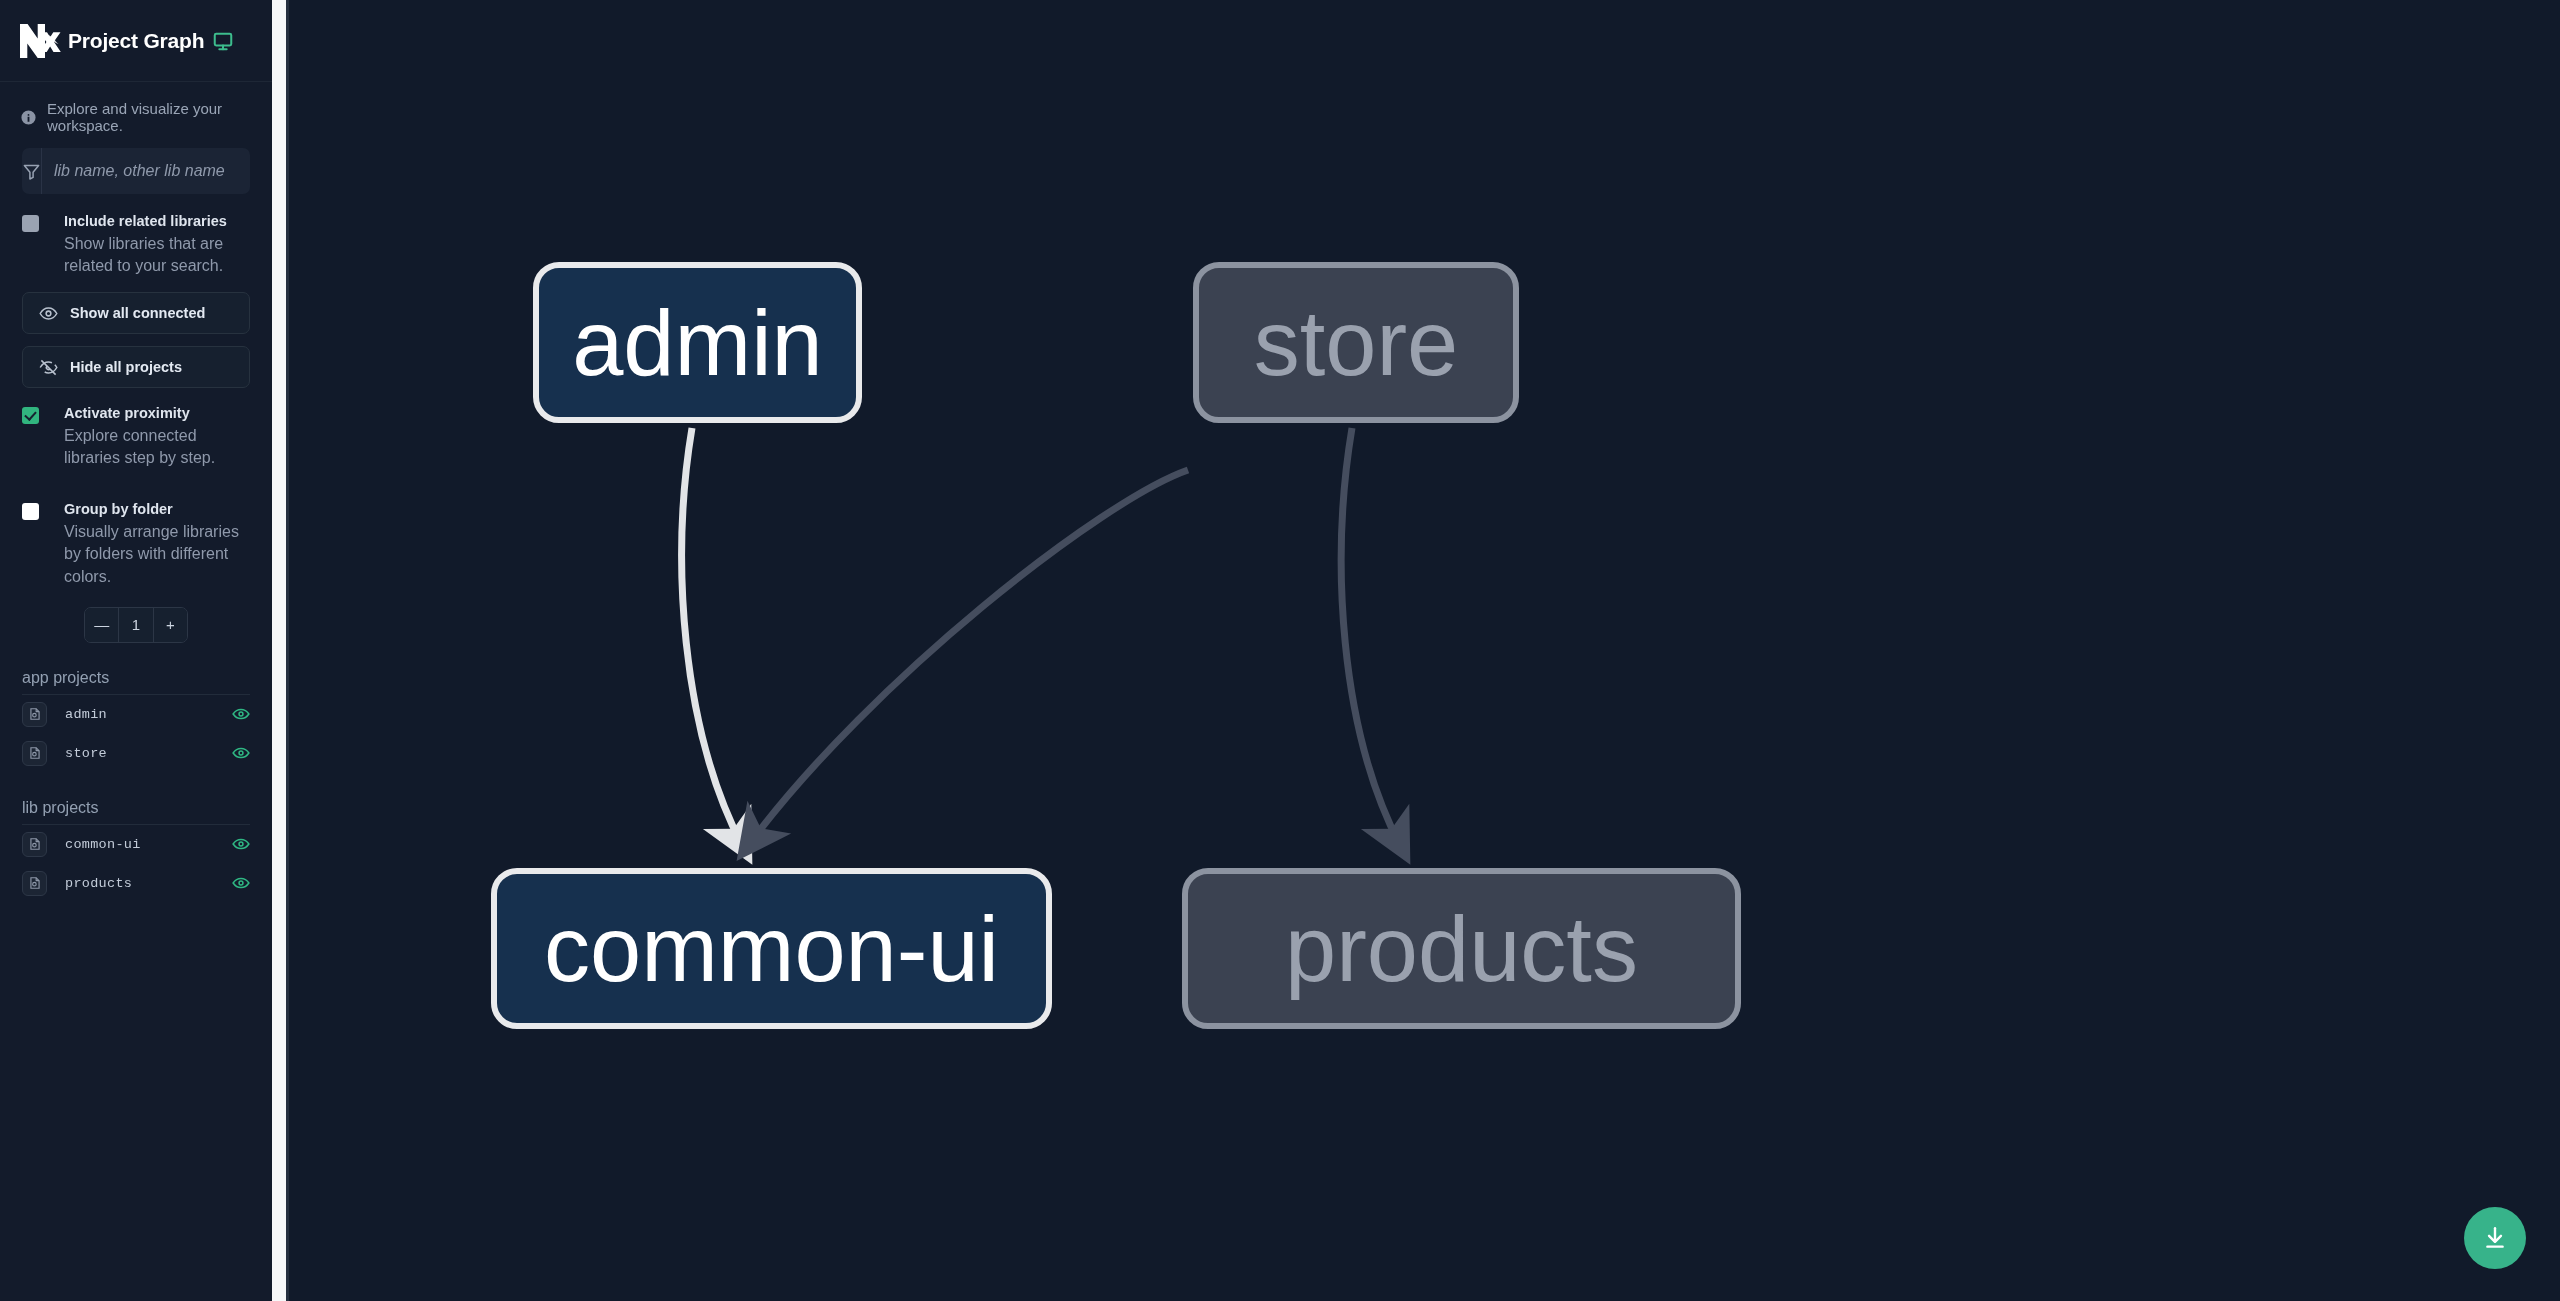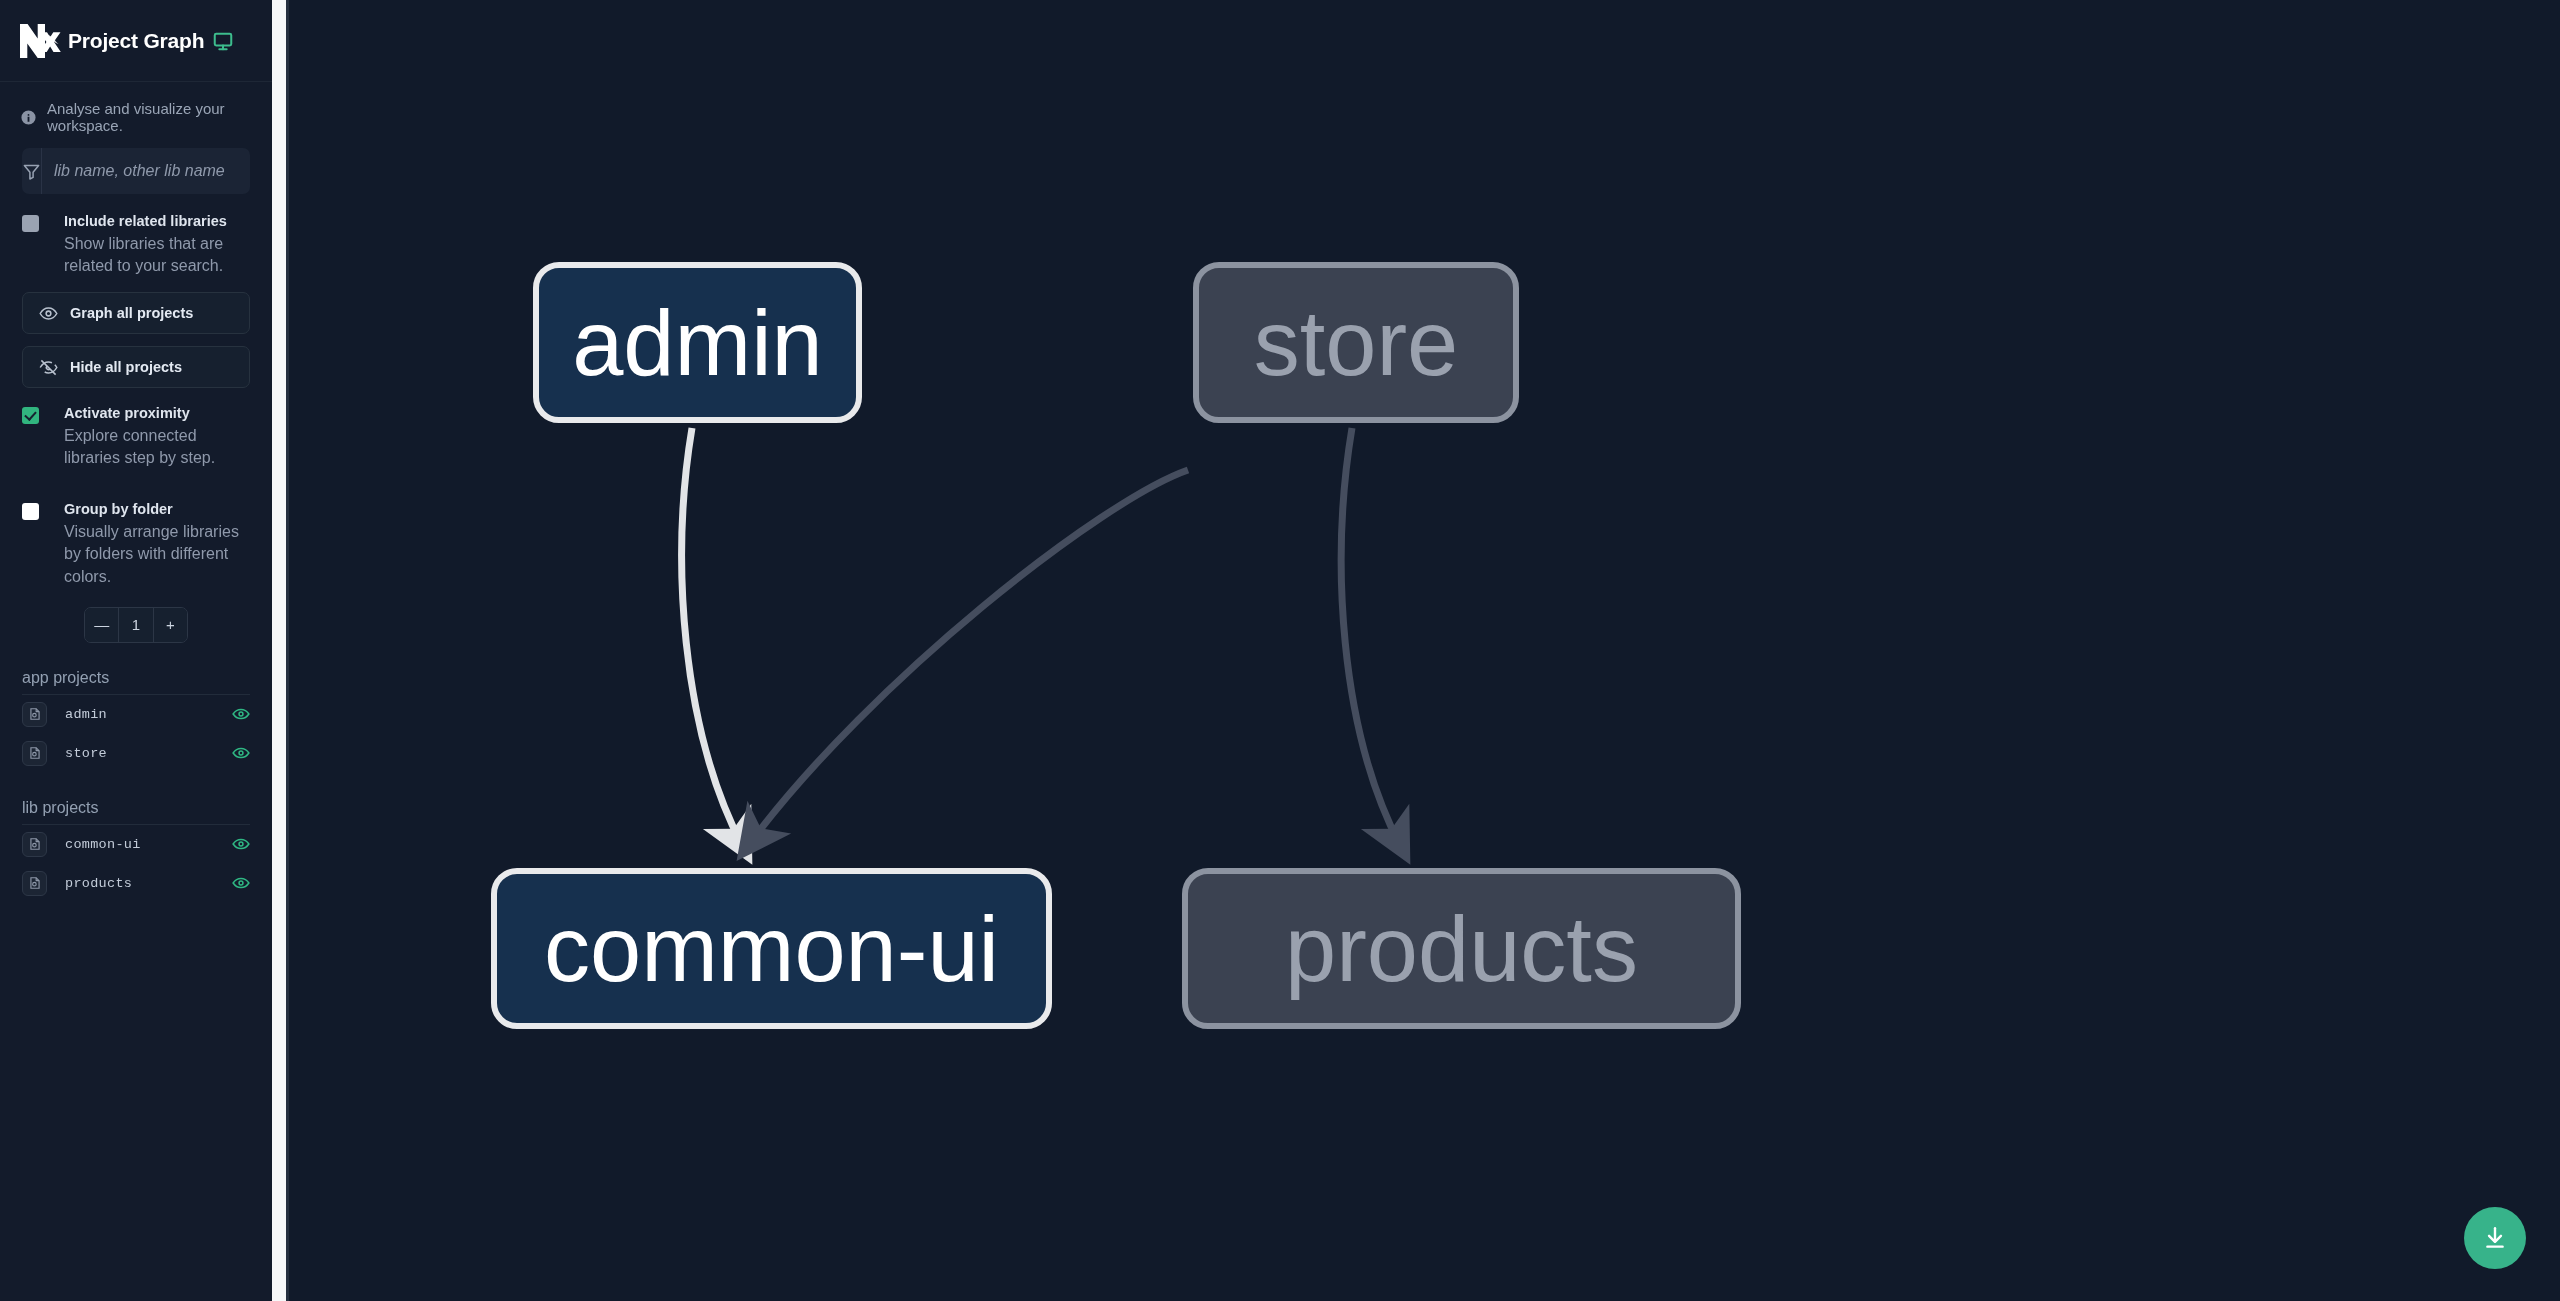--- a/index.html
+++ b/index.html
@@ -294,21 +294,21 @@
         <rect x="3" y="4" width="18" height="13" rx="1.6"></rect>
           <line x1="12" y1="17" x2="12" y2="21"></line>
           <line x1="8" y1="21" x2="16" y2="21"></line>
       </svg>
     </div>
 
     <div class="sb-tagline">
       <svg class="info-icon" viewBox="0 0 24 24" fill="currentColor">
         <path d="M12 2a10 10 0 100 20 10 10 0 000-20zm0 5a1.3 1.3 0 110 2.6A1.3 1.3 0 0112 7zm1.3 11h-2.6v-7h2.6z"></path>
       </svg>
-      <span>Analyse and visualize your workspace.</span>
+      <span>Explore and visualize your workspace.</span>
     </div>
 
     <div class="sb-body">
 
       <div class="search-row">
         <div class="search-icon-box">
           <svg class="funnel-icon" viewBox="0 0 24 24" fill="none" stroke="currentColor" stroke-width="1.9" stroke-linejoin="round">
             <path d="M3 4.5h18l-7 8.5v6.5l-4 2v-8.5z"></path>
           </svg>
         </div>
@@ -321,21 +321,21 @@
           <div class="check-label">Include related libraries</div>
           <div class="check-desc">Show libraries that are related to your search.</div>
         </div>
       </div>
 
       <button class="sb-btn">
         <svg viewBox="0 0 24 24" fill="none" stroke="currentColor" stroke-width="1.9">
           <path d="M1.5 12S5.5 5 12 5s10.5 7 10.5 7-4 7-10.5 7S1.5 12 1.5 12z"></path>
             <circle cx="12" cy="12" r="3"></circle>
         </svg>
-        <span>Graph all projects</span>
+        <span>Show all connected</span>
       </button>
 
       <button class="sb-btn">
         <svg viewBox="0 0 24 24" fill="none" stroke="currentColor" stroke-width="1.9">
           <path d="M1.5 12S5.5 5 12 5c1.6 0 3 .4 4.3 1M20 8.6c1.6 1.7 2.5 3.4 2.5 3.4s-4 7-10.5 7c-1.8 0-3.4-.5-4.8-1.3"></path>
           <path d="M9.9 9.9a3 3 0 004.2 4.2"></path>
             <line x1="3" y1="3" x2="21" y2="21"></line>
         </svg>
         <span>Hide all projects</span>
       </button>

